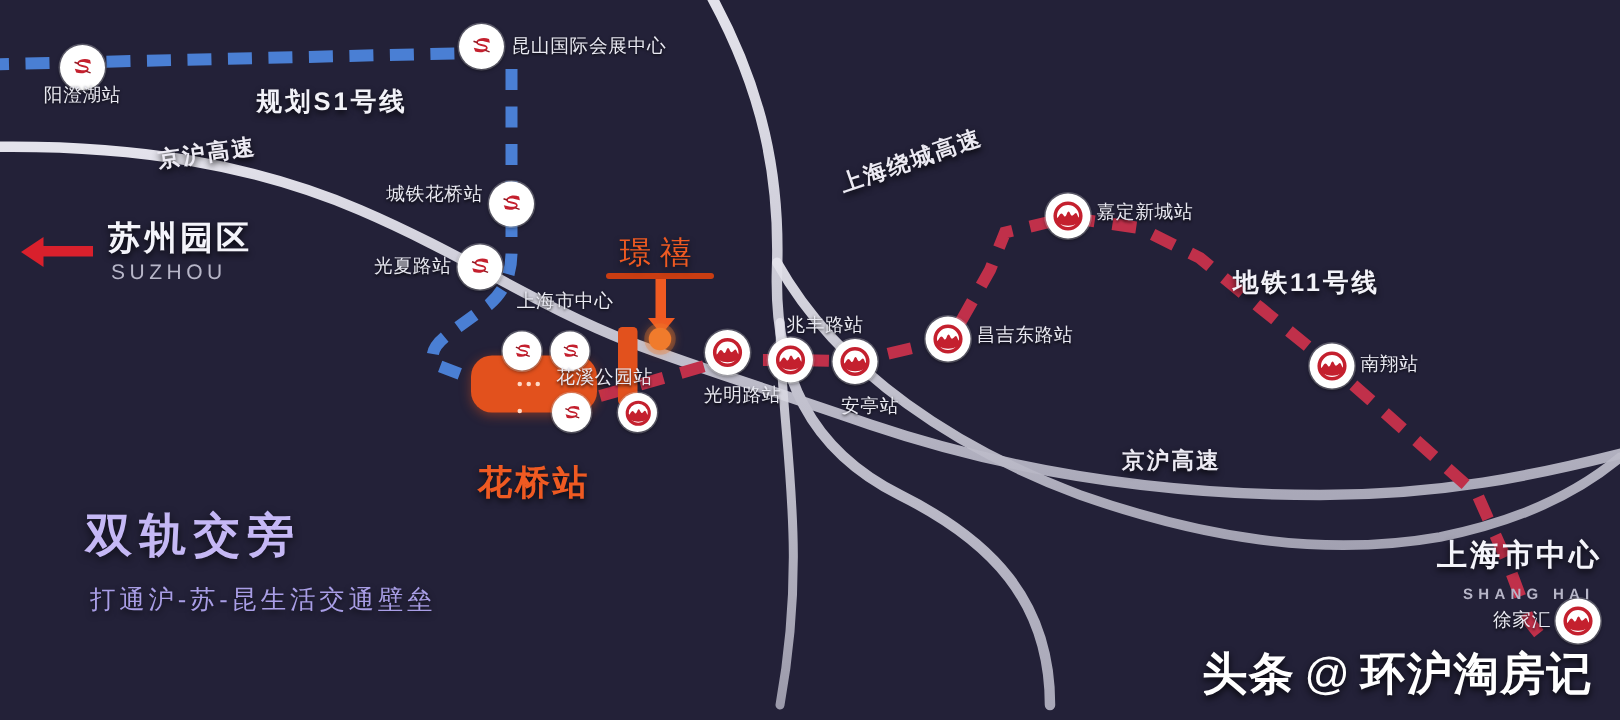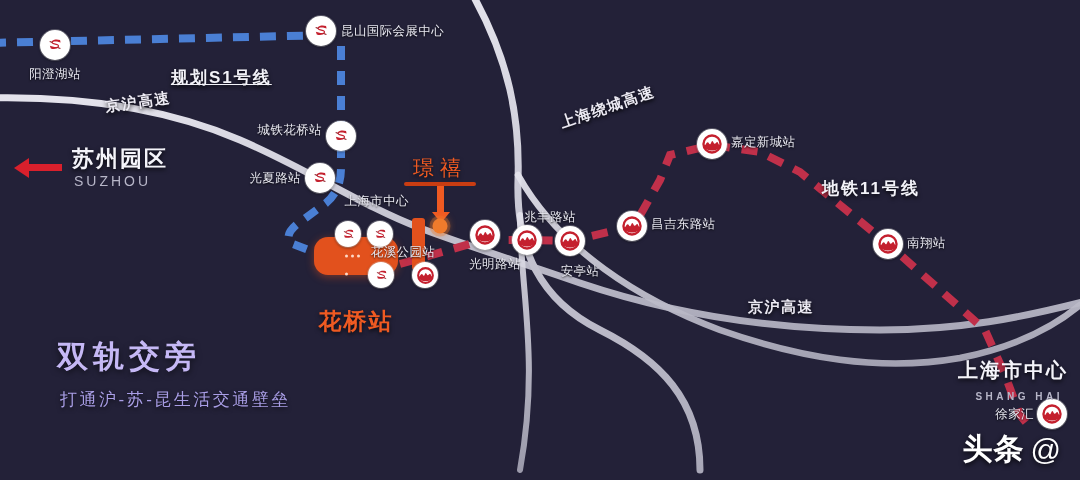--- a/index.html
+++ b/index.html
@@ -245,21 +245,21 @@
     <i></i><i></i><i></i><i></i>
   </div>
 
   <div class="stn" style="left:55px;top:45px;">
     <svg width="22" height="22" viewBox="0 0 24 24">
       <circle cx="12" cy="12" r="11" fill="#fff"></circle>
       <path d="M17.5 6.5c-3.6-1.2-7.5-.6-8.9 1.4-1.1 1.6.2 3 2.6 3.6l3 .7c1 .25 1.3.7 1 1.1-.5.7-2.6 1-4.8.5l-4-.9 1 2.8c3.5 1.1 7.3.5 8.7-1.5 1.1-1.6-.2-3-2.7-3.6l-3-.7c-1-.25-1.3-.7-1-1.1.5-.7 2.6-1 4.8-.5l3.9.9z" fill="#c4202e"></path>
       <path d="M6.2 8.2l3.1 1.1M14.8 14.8l3.1 1.1" stroke="#8f1620" stroke-width="1.1" fill="none"></path>
     </svg>
   </div>
-  <div class="lbl ct" style="left:55px;top:83px;text-align:right;">阳澄湖站</div>
+  <div class="lbl ct" style="left:55px;top:72px;text-align:right;">阳澄湖站</div>
 
   <div class="stn" style="left:321px;top:31px;">
     <svg width="22" height="22" viewBox="0 0 24 24">
       <circle cx="12" cy="12" r="11" fill="#fff"></circle>
       <path d="M17.5 6.5c-3.6-1.2-7.5-.6-8.9 1.4-1.1 1.6.2 3 2.6 3.6l3 .7c1 .25 1.3.7 1 1.1-.5.7-2.6 1-4.8.5l-4-.9 1 2.8c3.5 1.1 7.3.5 8.7-1.5 1.1-1.6-.2-3-2.7-3.6l-3-.7c-1-.25-1.3-.7-1-1.1.5-.7 2.6-1 4.8-.5l3.9.9z" fill="#c4202e"></path>
       <path d="M6.2 8.2l3.1 1.1M14.8 14.8l3.1 1.1" stroke="#8f1620" stroke-width="1.1" fill="none"></path>
     </svg>
   </div>
   <div class="lbl l" style="left:341px;top:31px;">昆山国际会展中心</div>
 
@@ -375,35 +375,36 @@
 
   <div class="stn" style="left:1052px;top:414px;">
     <svg width="22" height="22" viewBox="0 0 24 24">
       <circle cx="12" cy="12" r="11" fill="#fff"></circle>
       <circle cx="12" cy="12" r="9.3" fill="none" stroke="#c4202e" stroke-width="2.6"></circle>
       <path d="M3.6 13.5c1.6 0 2.2-3.4 3.6-3.4 1.3 0 1.6 2.2 2.6 2.2 1.1 0 1.5-3.6 2.6-3.6 1 0 1.5 3.1 2.5 3.1 1.1 0 1.7-2 2.8-2 1.1 0 1.4 3.7 3 3.7 0 3.5-3.8 5.6-8.6 5.6s-8.5-2.1-8.5-5.6z" fill="#c4202e"></path>
     </svg>
   </div>
   <div class="lbl r" style="left:1034px;top:414px;">徐家汇</div>
 
-  <div class="linelbl" style="left:171px;top:66px;text-decoration:underline;">规划S1号线</div>
+  <div class="linelbl" style="left:171px;top:56px;">规划S1号线</div>
   <div class="linelbl" style="left:822px;top:177px;">地铁11号线</div>
 
   <div class="hwylbl" style="left:105px;top:93px;transform:rotate(-8deg);">京沪高速</div>
   <div class="hwylbl" style="left:558px;top:98px;transform:rotate(-19deg);">上海绕城高速</div>
   <div class="hwylbl" style="left:748px;top:298px;">京沪高速</div>
 
   <div id="sz-arrow"></div>
   <div id="sz-name">苏州园区</div>
   <div id="sz-sub">SUZHOU</div>
 
   <div id="sh-name">上海市中心</div>
   <div id="sh-sub">SHANG HAI</div>
 
   <div id="slogan-main">双轨交旁</div>
   <div id="slogan-sub">打通沪-苏-昆生活交通壁垒</div>
 
   <div id="watermark">
     <span>头条</span>
     <span class="at">@</span>
+    <span>环沪淘房记</span>
   </div>
 
 </div>
 
 </body></html>

